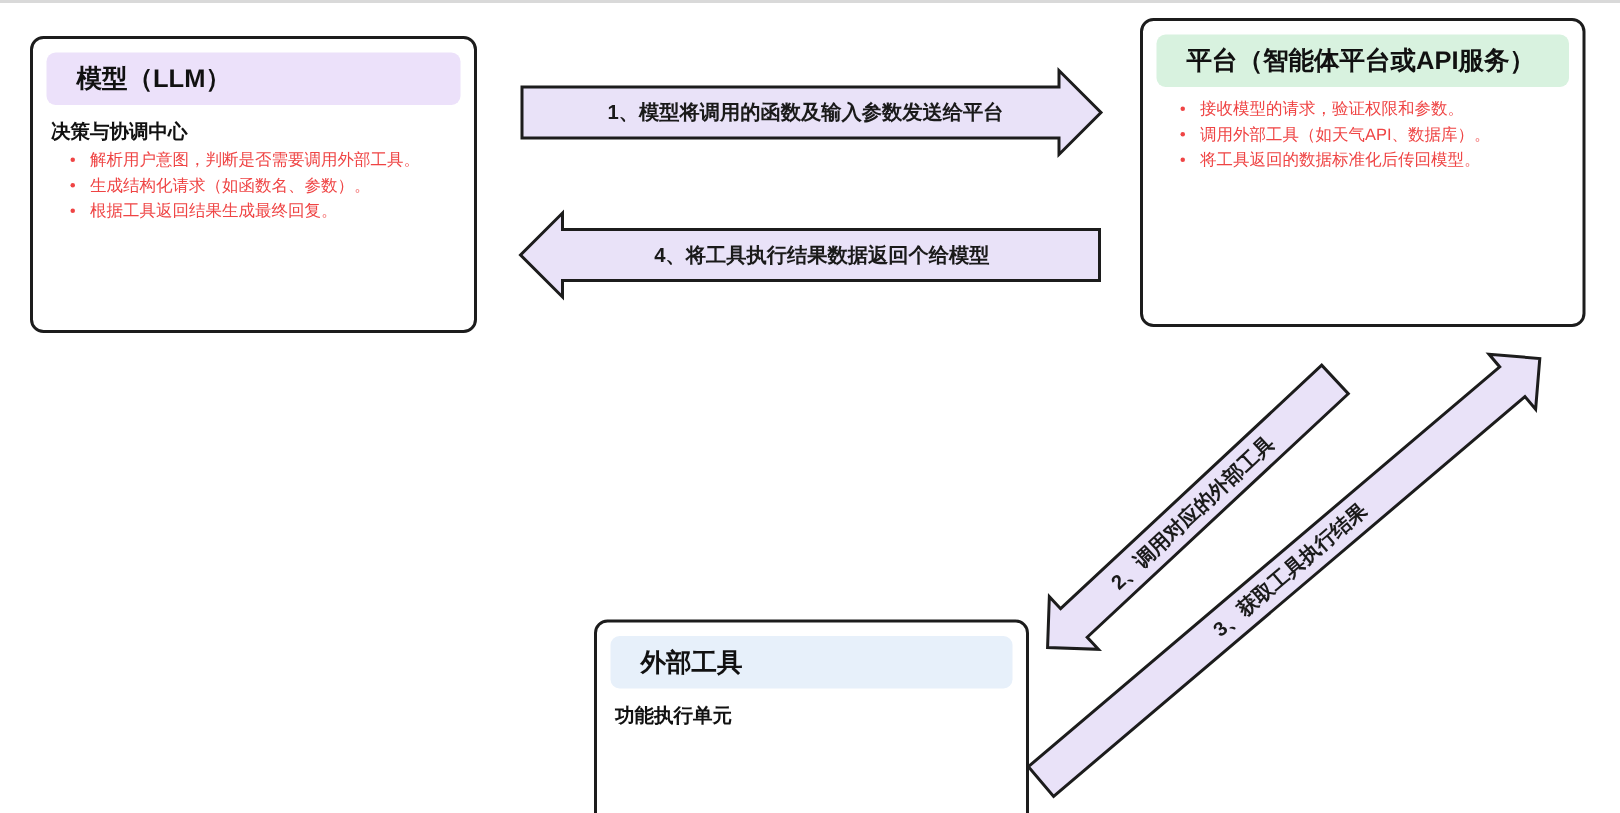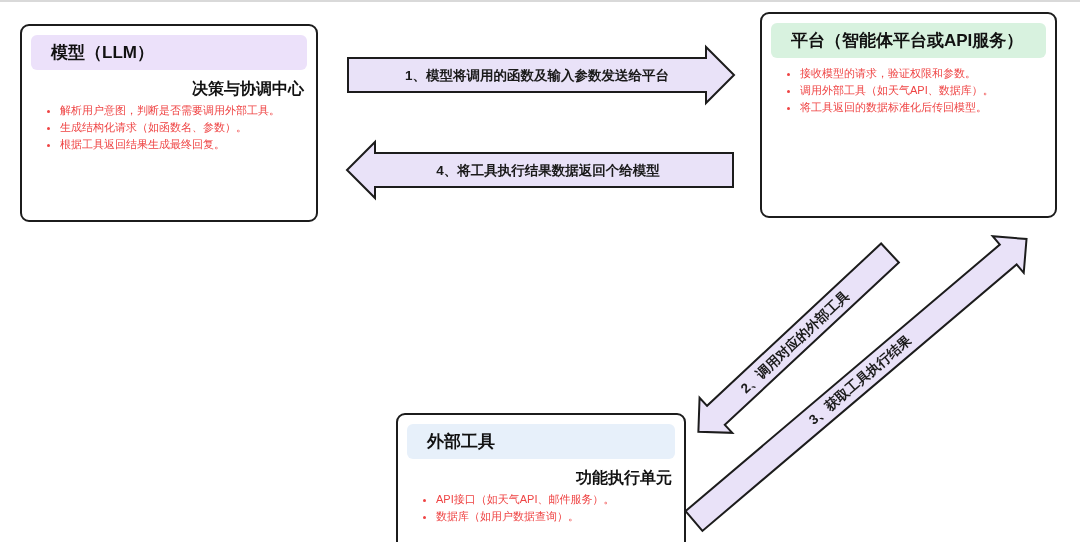--- a/index.html
+++ b/index.html
@@ -49,24 +49,23 @@
     font-size: 17px;
     color: #111111;
     white-space: nowrap;
   }
   .model-header    { background: #ece1fa; }
   .platform-header { background: #d8f2df; }
   .tools-header    { background: #e7f0fa; }
   .box-body { padding: 2px 12px 8px 12px; }
   .box-subtitle {
     font-weight: bold;
-    font-size: 16px;
+    font-size: 13px;
     color: #111111;
     margin: 3px 0 3px 0;
-    text-align: right;
   }
   .box ul {
     margin: 2px 0 0 0;
     padding-left: 26px;
   }
   .box li {
     font-size: 11px;
     line-height: 1.45;
     color: #ef4444;
     margin-bottom: 1px;
@@ -127,20 +126,16 @@
       </ul>
     </div>
   </div>
 
   <div class="box tools-box">
     <div class="box-header tools-header">
       <span>外部工具</span>
     </div>
     <div class="box-body">
       <div class="box-subtitle">功能执行单元</div>
-      <ul>
-        <li>API接口（如天气API、邮件服务）。</li>
-        <li>数据库（如用户数据查询）。</li>
-      </ul>
     </div>
   </div>
 
 </div>
 
 </body></html>

